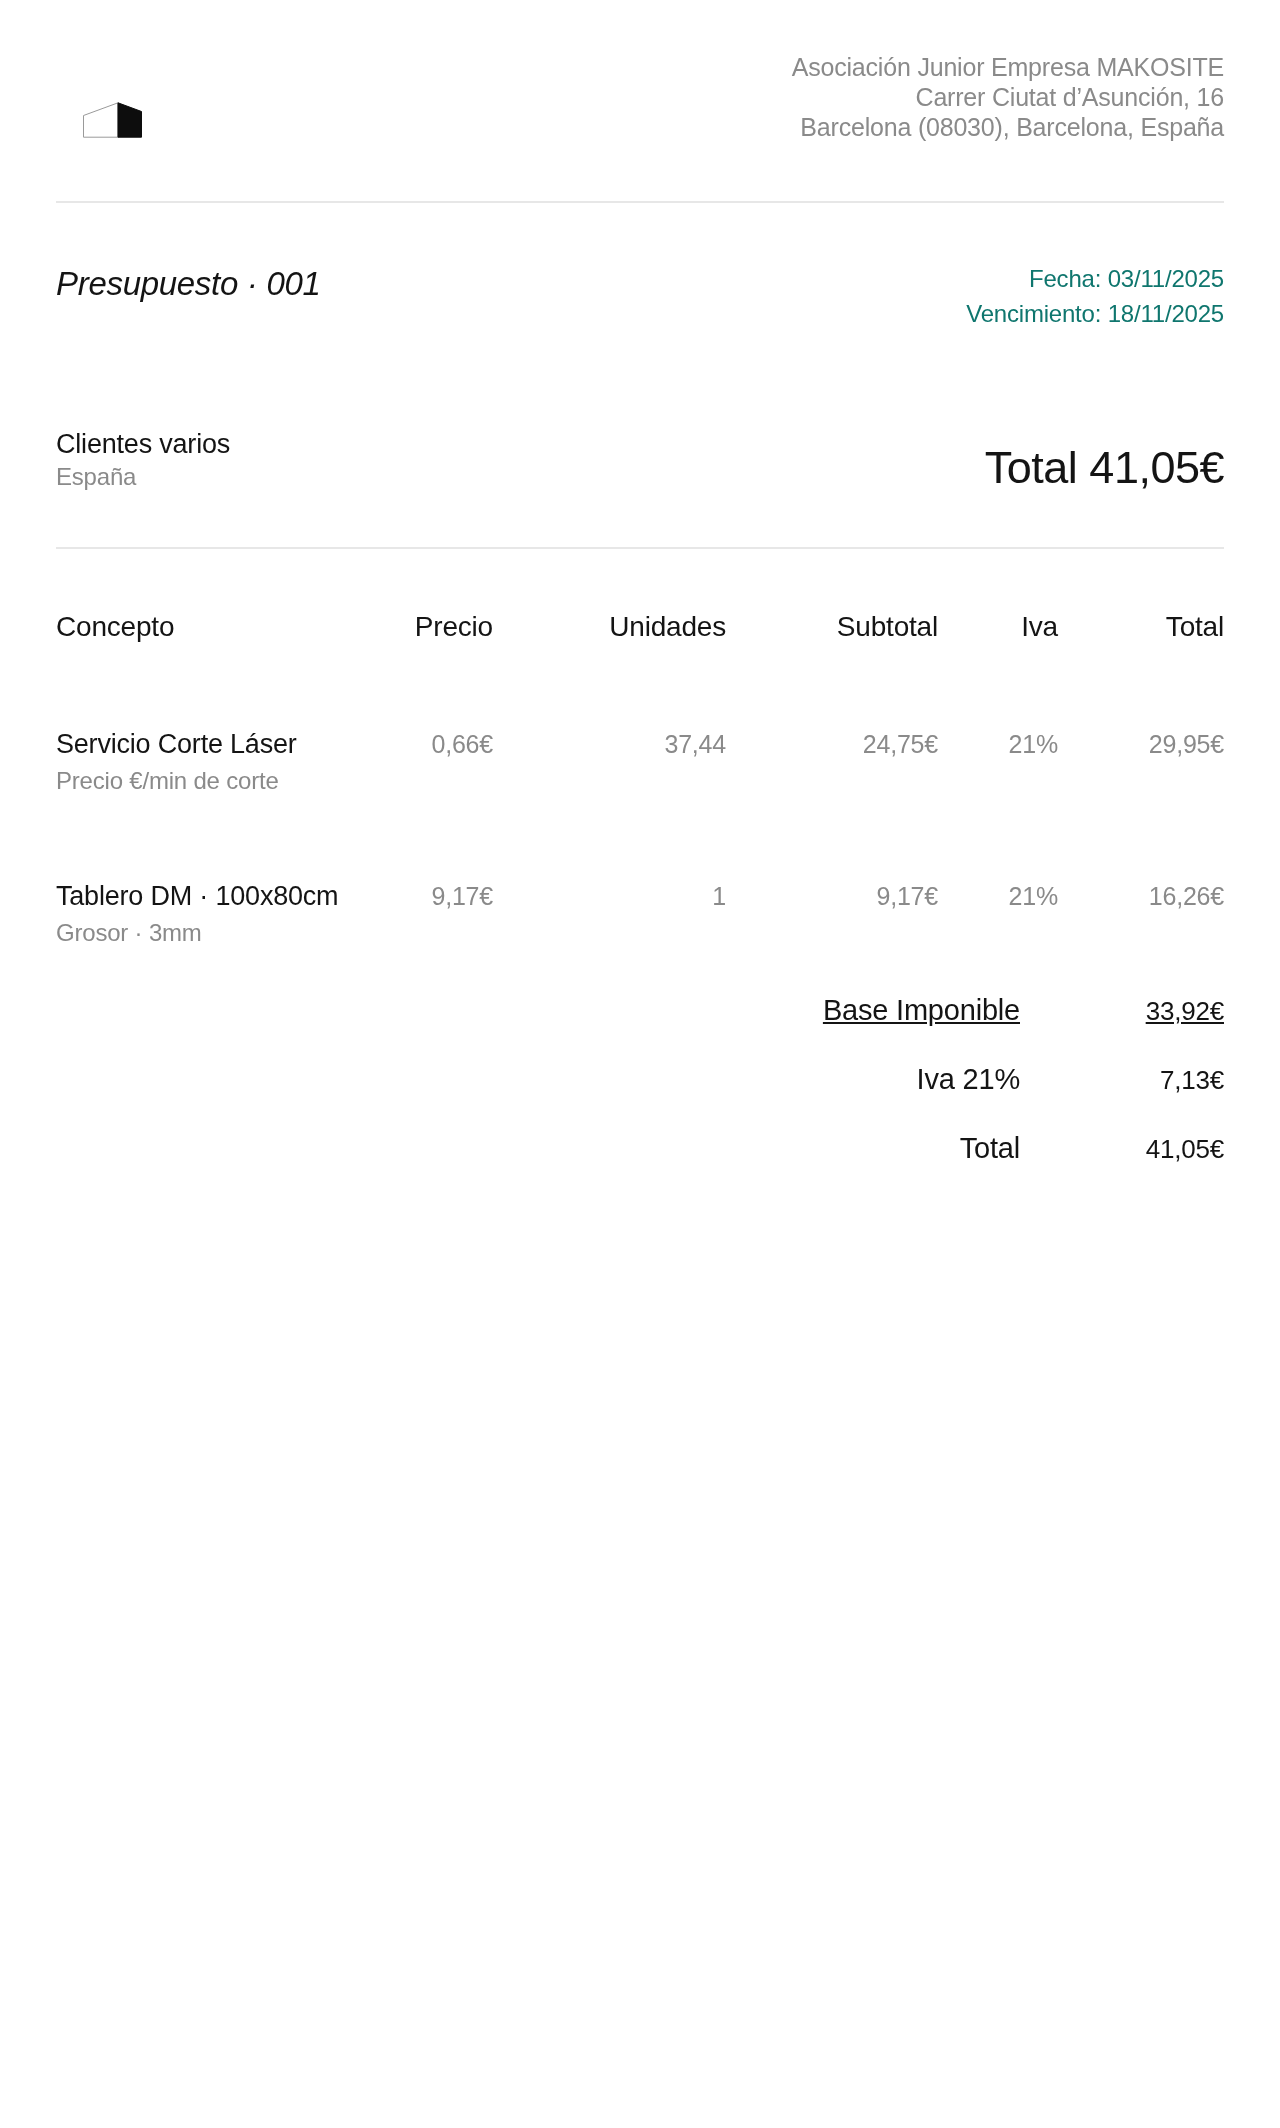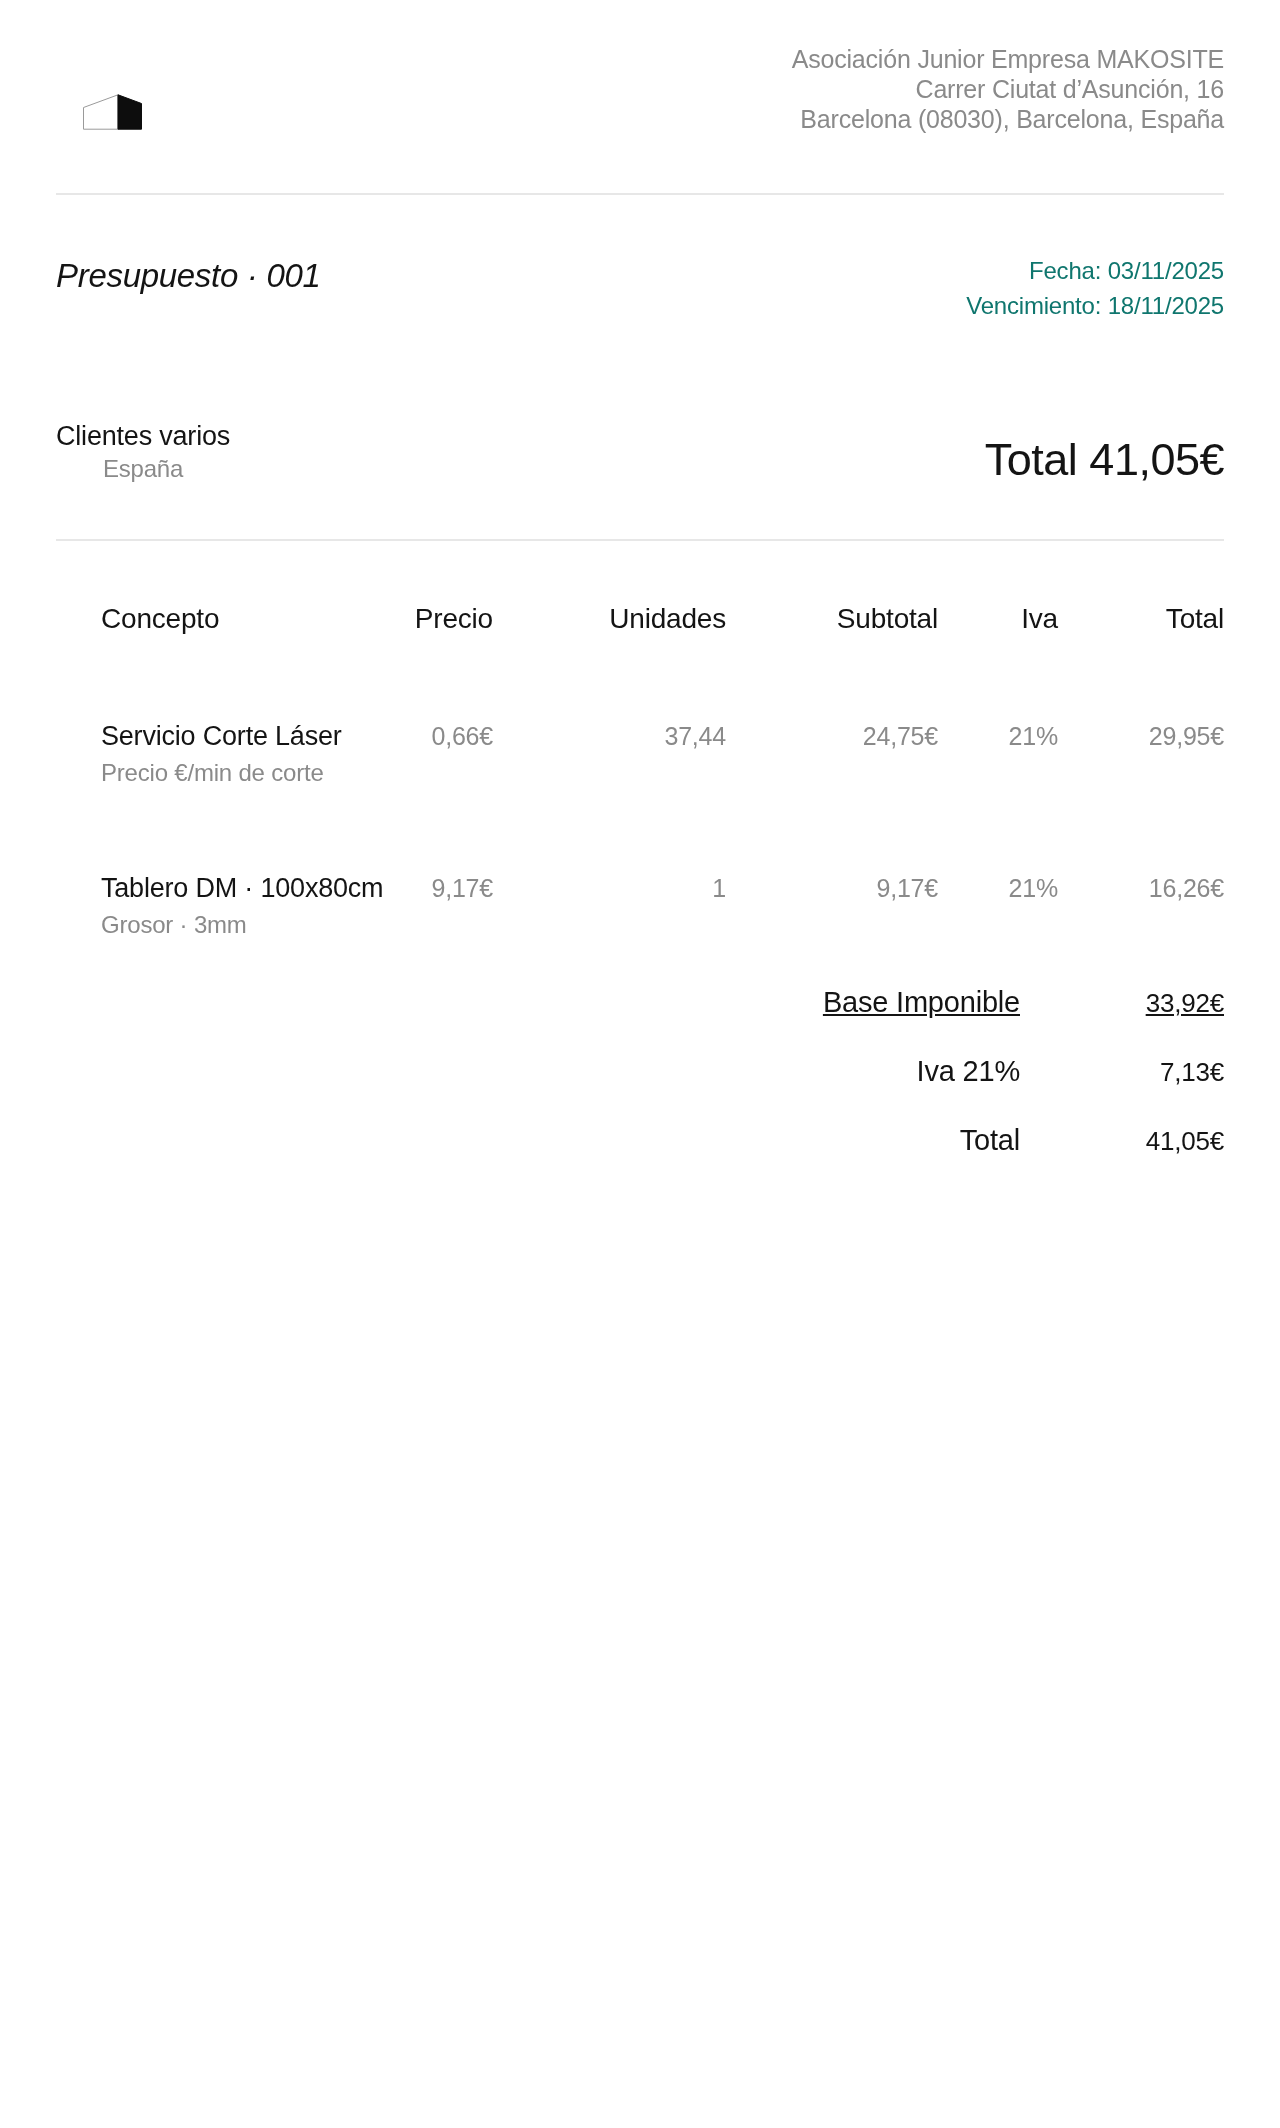--- a/index.html
+++ b/index.html
@@ -5,21 +5,21 @@
   * { margin: 0; padding: 0; box-sizing: border-box; }
   html, body { background: #ffffff; }
   body {
     width: 1280px;
     height: 2128px;
     font-family: "Liberation Sans", "DejaVu Sans", sans-serif;
     color: #141414;
     position: relative;
     overflow: hidden;
   }
-  .page { padding: 4px 56px; }
+  .page { padding: 12px 56px; }
 
   
   .header {
     display: flex;
     justify-content: space-between;
     align-items: flex-start;
     padding-top: 40px;
   }
   .logo-wrap { margin-top: 50px; margin-left: 27px; }
   .company {
@@ -59,42 +59,41 @@
     margin-top: -4px;
     letter-spacing: -0.2px;
   }
 
   
   .client-row {
     margin-top: 96px;
     display: flex;
     justify-content: space-between;
     align-items: flex-end;
-    text-align: center;
   }
   .client-name { font-size: 27px; line-height: 34px; letter-spacing: -0.2px; }
   .client-country { font-size: 24px; line-height: 32px; color: #8a8a8a; letter-spacing: -0.2px; }
   .grand-total {
     font-size: 45px;
     font-weight: 400;
     letter-spacing: -0.5px;
     line-height: 50px;
   }
 
   
   .items { margin-top: 61px; }
   .items-grid {
     display: grid;
     grid-template-columns: 1fr 106px 233px 212px 120px 166px;
     align-items: start;
   }
   .items-head { font-size: 28px; letter-spacing: -0.2px; }
   .items-head .cell { line-height: 34px; }
   .cell { text-align: right; }
-  .cell.first { text-align: left; margin-left: 45px; }
+  .cell.first { text-align: left; }
   .item-row { margin-top: 84px; }
   .item-title { font-size: 27px; line-height: 32px; letter-spacing: -0.2px; }
   .item-note { font-size: 24px; line-height: 30px; color: #8a8a8a; margin-top: 6px; letter-spacing: -0.2px; }
   .item-num { font-size: 25px; line-height: 32px; color: #8a8a8a; letter-spacing: -0.2px; }
 
   
   .totals { margin-top: 46px; }
   .totals-row {
     display: grid;
     grid-template-columns: 1fr 204px;

